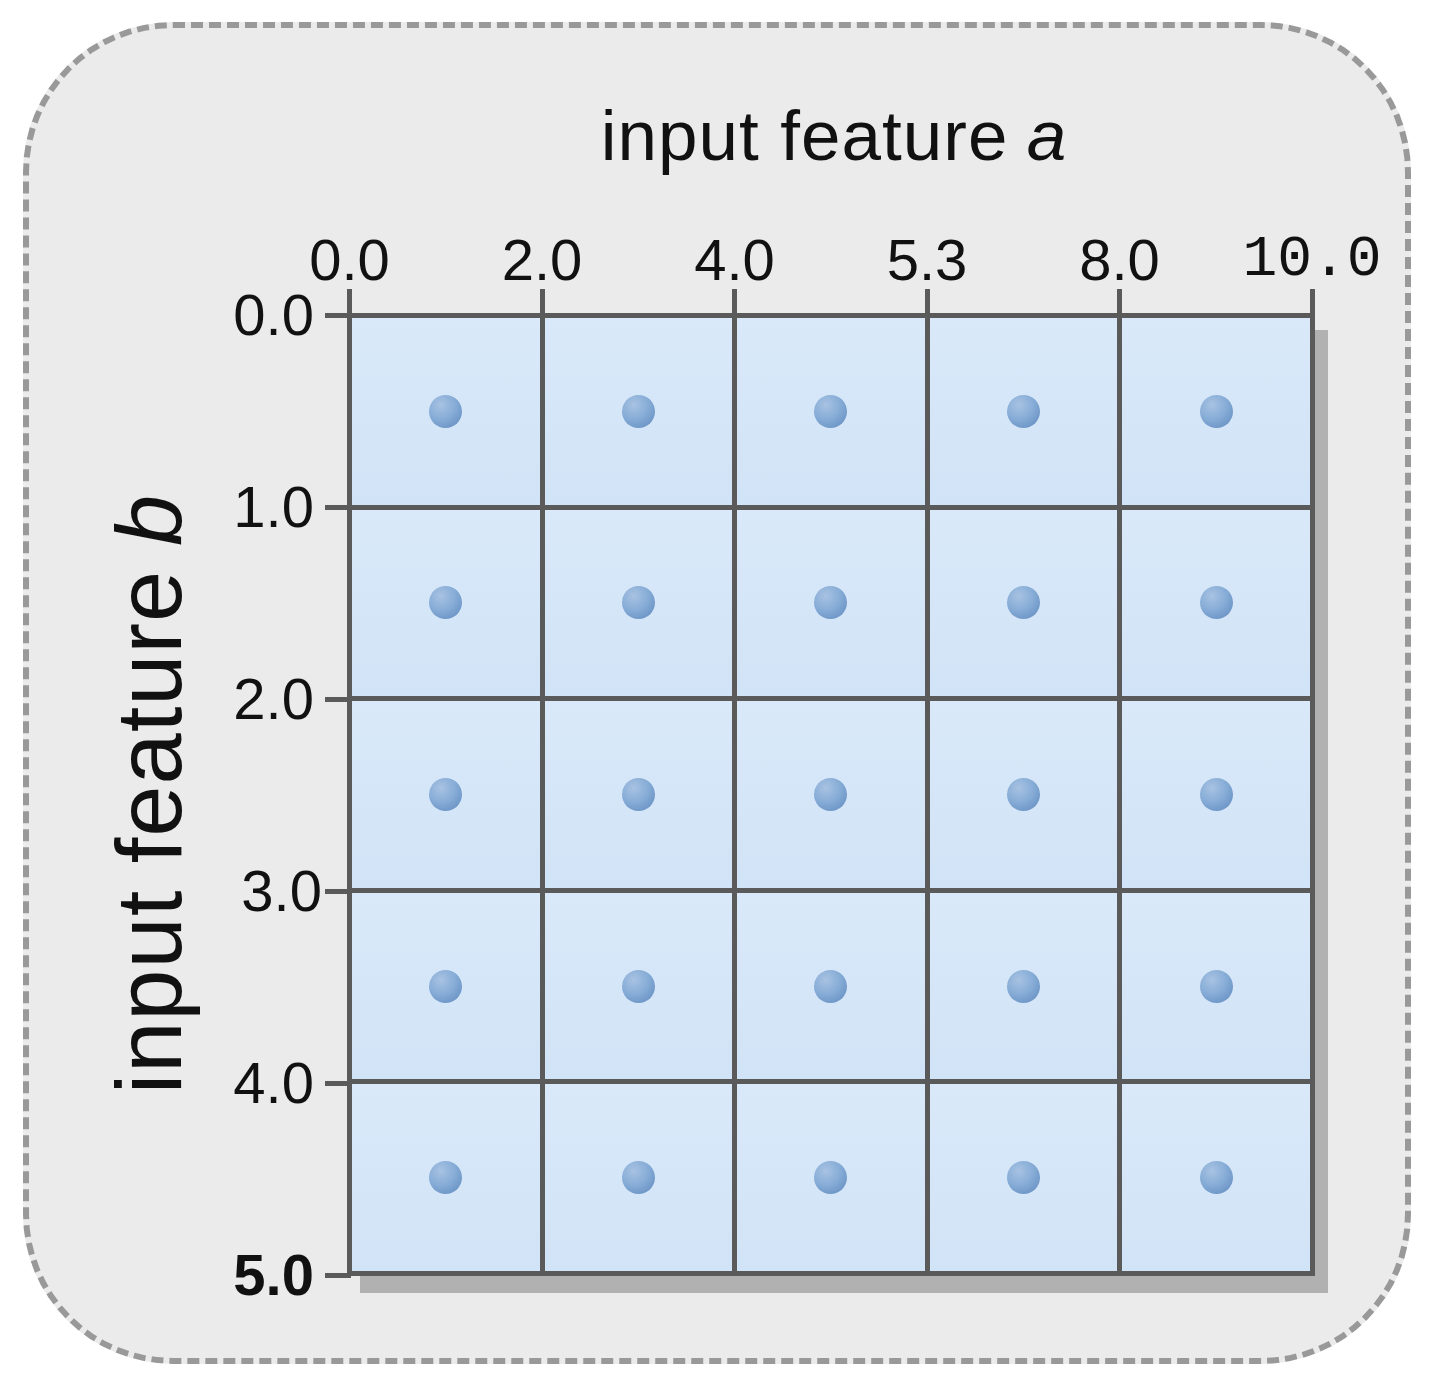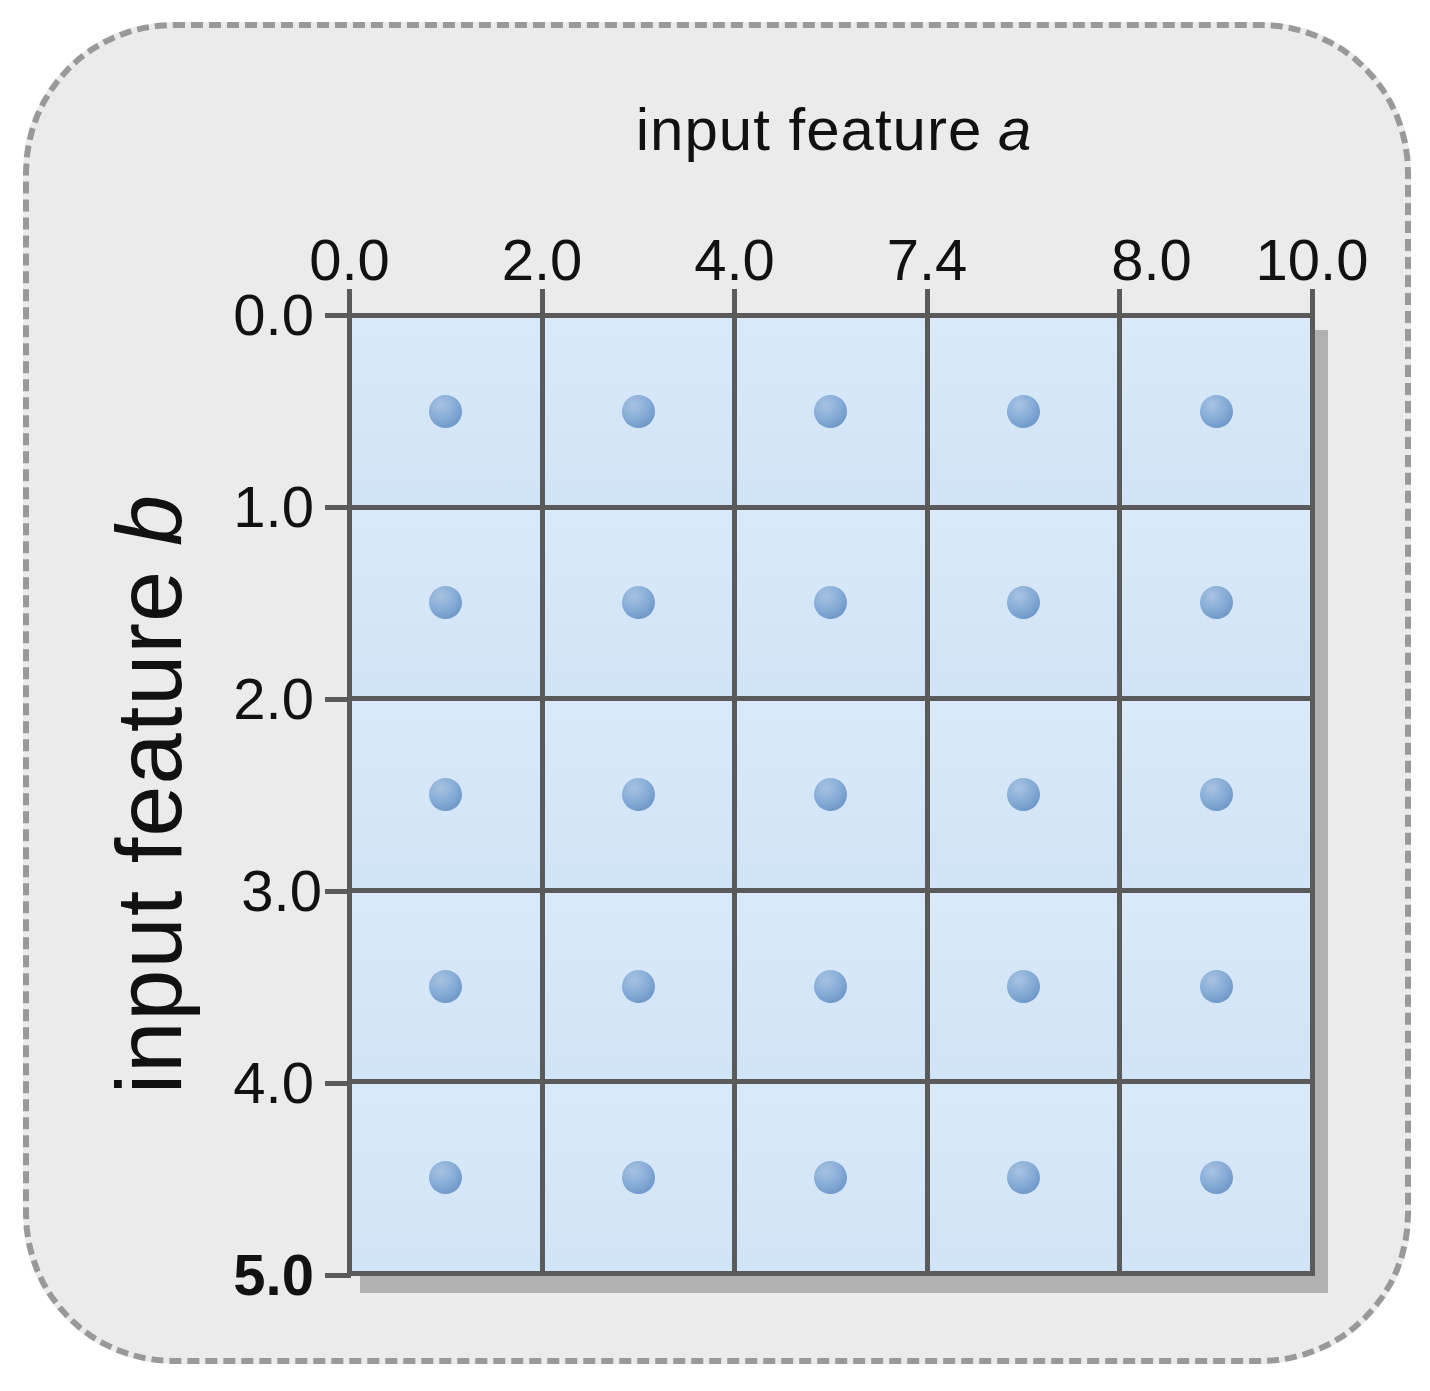--- a/index.html
+++ b/index.html
@@ -16,21 +16,21 @@
     width:1388px;height:1342px;
     box-sizing:border-box;
     background:#ebebeb;
     border:6px dashed #999999;
     border-radius:150px;
   }
   .chart-title{
     position:absolute;
     left:805px;top:72px;
     transform:translateX(-50%);
-    font-size:60px;
+    font-size:71px;
     line-height:1.0;
     letter-spacing:1px;
     color:#111111;
     white-space:nowrap;
   }
   .chart-title .var, .y-axis-title .var{
     font-style:italic;
     margin-left:0.26em;
   }
   .y-axis-title{
@@ -112,25 +112,25 @@
       <span>input feature</span><span class="var">b</span>
     </div>
 
     <div id="x-tick-layer">
         <div class="x-tick-label" style="left: 320.5px;">0.0</div>
         <div class="x-tick" style="left: 318px;"></div>
         <div class="x-tick-label" style="left: 513px;">2.0</div>
         <div class="x-tick" style="left: 510.5px;"></div>
         <div class="x-tick-label" style="left: 705.5px;">4.0</div>
         <div class="x-tick" style="left: 703px;"></div>
-        <div class="x-tick-label" style="left: 898px;">7.4</div>
+        <div class="x-tick-label" style="left: 898px;">5.3</div>
         <div class="x-tick" style="left: 895.5px;"></div>
-        <div class="x-tick-label" style="left: 1090.5px; margin-left: 32px;">8.0</div>
+        <div class="x-tick-label" style="left: 1090.5px;">8.0</div>
         <div class="x-tick" style="left: 1088px;"></div>
-        <div class="x-tick-label" style="left: 1283px;">10.0</div>
+        <div class="x-tick-label" style="left: 1283px; font-family: Liberation Mono, monospace;">10.0</div>
         <div class="x-tick" style="left: 1280.5px;"></div>
       </div>
     <div id="y-tick-layer">
         <div class="y-tick-label" style="top: 287px;">0.0</div>
         <div class="y-tick" style="top: 284.5px;"></div>
         <div class="y-tick-label" style="top: 479px; text-align: center;">1.0</div>
         <div class="y-tick" style="top: 476.5px;"></div>
         <div class="y-tick-label" style="top: 671px;">2.0</div>
         <div class="y-tick" style="top: 668.5px;"></div>
         <div class="y-tick-label" style="top: 863px; margin-left: 8px;">3.0</div>

